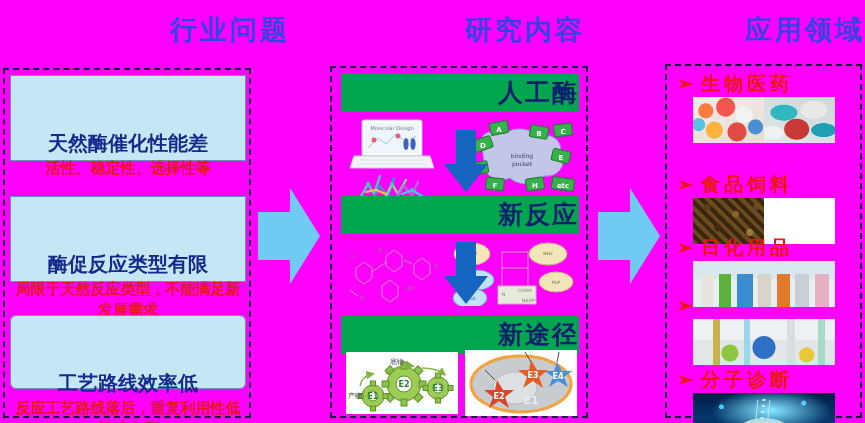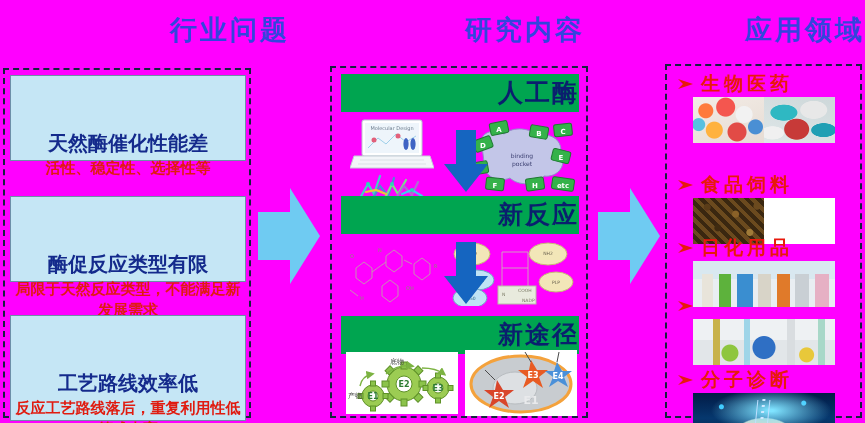--- a/index.html
+++ b/index.html
@@ -46,21 +46,21 @@
     left: 5px;
     width: 236px;
     background: #C5E6F5;
     border: 1px solid #6d8fa8;
     box-sizing: border-box;
     text-align: center;
     padding-top: 4px;
   }
   #prob-0 { top: 5px;   height: 86px; }
   #prob-1 { top: 126px; height: 86px; }
-  #prob-2 { top: 245px; height: 106px; }
+  #prob-2 { top: 245px; height: 74px; border-radius: 6px; }
 
   .prob-title {
     color: #142a8c;
     font-weight: bold;
     font-size: 20px;
     line-height: 30px;
     letter-spacing: 0px;
     white-space: nowrap;
     margin-top: 48px;
   }

